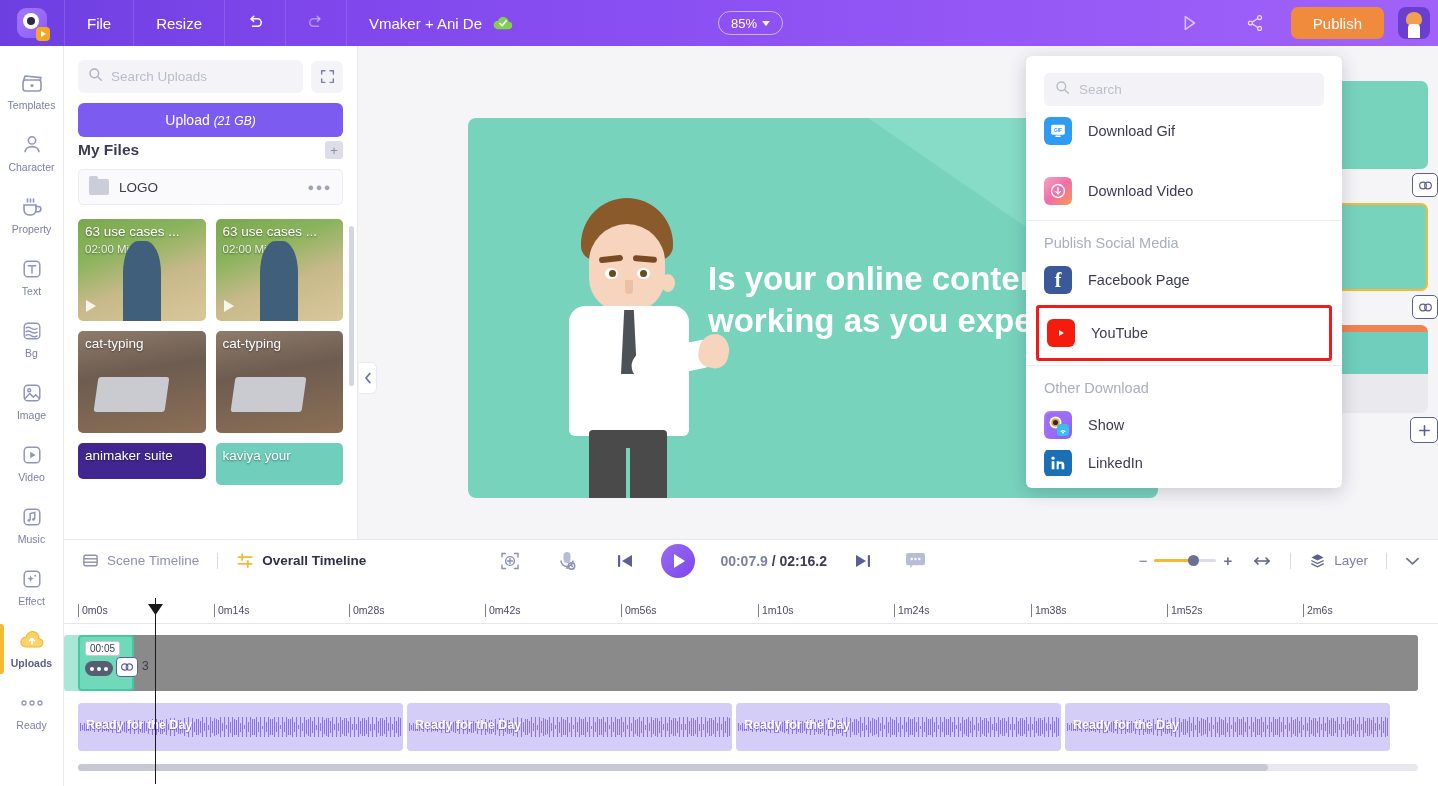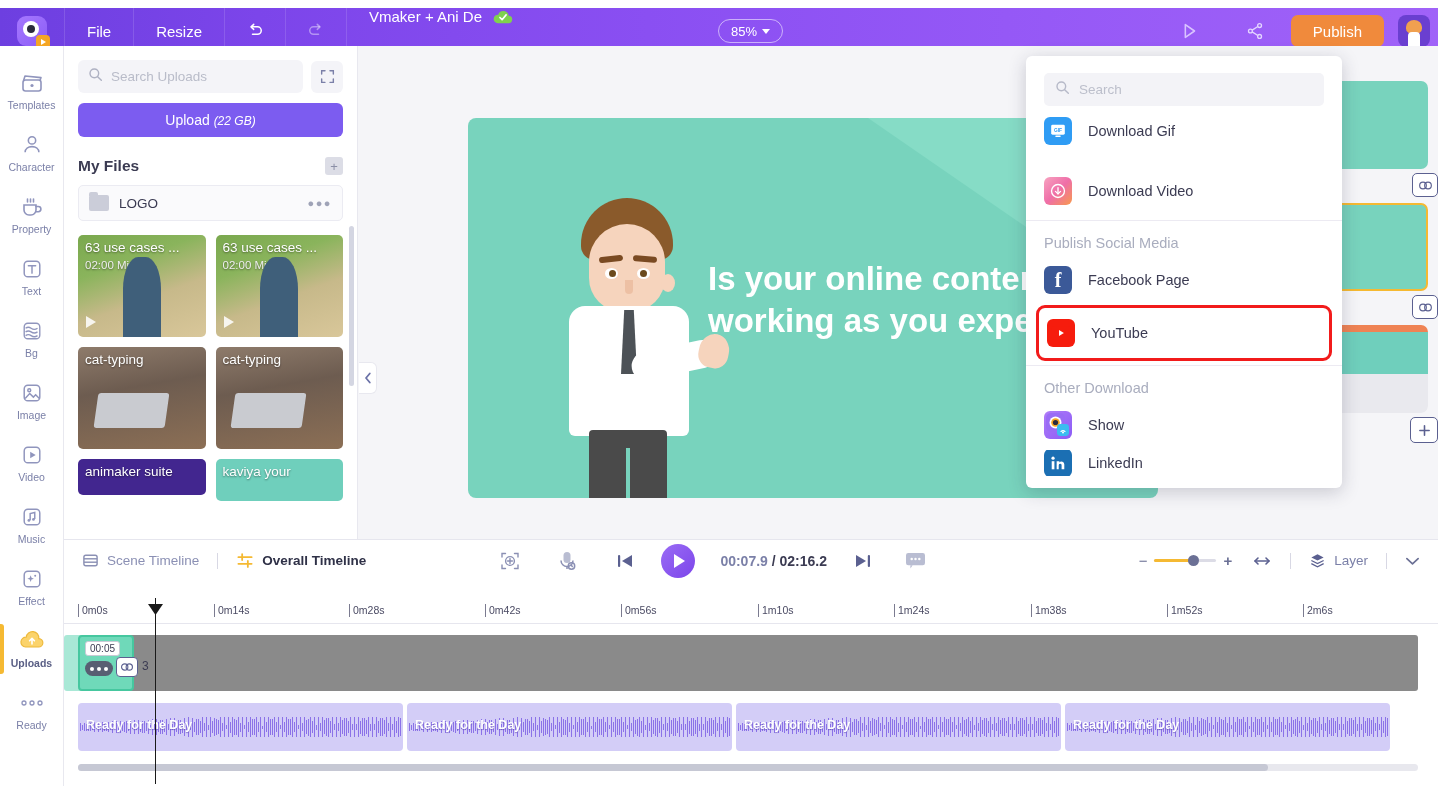--- a/index.html
+++ b/index.html
@@ -6,23 +6,23 @@
   body {
     width: 1438px; height: 786px;
     font-family: "Liberation Sans", sans-serif;
     background: #ffffff;
     overflow: hidden;
     position: relative;
   }
 
   
   .topbar {
-    position: absolute; left: 0; top: 8px; width: 1438px; height: 46px;
+    position: absolute; left: 0; top: 0; width: 1438px; height: 46px;
     background: linear-gradient(90deg, #6d3fe0 0%, #7c45ea 18%, #8a4ff2 45%, #9558f6 70%, #a062f8 100%);
-    display: flex; align-items: flex-start;
+    display: flex; align-items: center;
   }
   .logo-wrap { width: 64px; height: 46px; display:flex; align-items:center; justify-content:center; }
   .logo {
     width: 30px; height: 30px; border-radius: 9px;
     background: linear-gradient(135deg,#a678ff,#8b5cf6);
     position: relative;
   }
   .logo:before {
     content:""; position:absolute; left:6px; top:5px; width:16px; height:16px;
     border-radius:50%; background:#fff;
@@ -101,21 +101,21 @@
   .search-box input::placeholder { color:#b9bcc9; }
   .expand-btn {
     width:32px;height:32px;background:#f4f4f8;border-radius:6px;
     display:flex;align-items:center;justify-content:center;cursor:pointer;
   }
   .upload-btn {
     margin-top:10px; width:100%; height:34px; background:#7c5cf0; border:none;
     border-radius:6px; color:#fff; font-size:14px; cursor:pointer; font-family:inherit;
   }
   .upload-btn em { font-size:12px; font-style:italic; }
-  .myfiles-row { display:flex; align-items:center; justify-content:space-between; margin-top:20px; }
+  .myfiles-row { display:flex; align-items:center; justify-content:space-between; margin-top:4px; }
   .myfiles-title { font-size:15.5px; color:#3b3b52; font-weight:bold; }
   .plus-sq {
     width:18px;height:18px;background:#dcdde6;border-radius:3px;color:#8b8fa6;
     display:flex;align-items:center;justify-content:center;font-size:13px;cursor:pointer;
   }
   .folder-row {
     margin-top:10px; height:36px; border:1px solid #ebebf2; border-radius:5px;
     background:#fafafc; display:flex; align-items:center; padding:0 10px; gap:10px; cursor:pointer;
   }
   .folder-ico { width:20px;height:16px;background:#cbcdd9;border-radius:2px;position:relative;}
@@ -230,21 +230,21 @@
   .dd-sep { height:1px; background:#eceaf2; margin:4px 0 0 0; }
   .dd-head { font-size:14.5px; color:#a9adbe; padding:14px 18px 4px 18px; }
   .ico-sq { width:28px;height:28px;border-radius:6px; display:flex;align-items:center;justify-content:center; flex:none;}
   .ico-dl { background:linear-gradient(135deg,#f7a3c0,#ef6ea8,#f79a4d); }
   .ico-gif { background:#2f9cf4; color:#fff; font-size:8px; font-weight:bold; }
   .ico-fb { background:#3b5998; color:#fff; font-size:20px; font-weight:bold; font-family:"Liberation Serif",serif; line-height:1; }
   .ico-yt { background:#f61c0d; }
   .ico-show { background:linear-gradient(135deg,#b07bf8,#8b5cf6); position:relative; }
   .ico-li { background:#1b6fb3; }
   .yt-row-wrap {
-    margin:0 10px; border:3px solid #f21b1b; border-radius:9px;
+    margin:0 10px; border:3px solid #f21b1b; border-radius:3px;
   }
   .ghost-item { height:26px; display:flex; align-items:center; gap:16px; padding:0 18px; overflow:hidden; }
 
   
   .timeline {
     position:absolute; left:64px; top:539px; width:1374px; height:247px;
     background:#fff; border-top:1px solid #e6e6ee;
   }
   .tl-bar { height:41px; display:flex; align-items:center; position:relative; }
   .tl-btn { display:flex; align-items:center; gap:8px; cursor:pointer; font-size:13.5px; }
@@ -499,21 +499,21 @@
     </div>
     <div class="expand-btn">
       <svg width="15" height="15" viewBox="0 0 18 18" fill="none" stroke="#7b80a8" stroke-width="1.7" stroke-linecap="round">
           <path d="M2 6V2h4M16 6V2h-4M2 12v4h4M16 12v4h-4"></path>
         </svg>
     </div>
   </div>
 
   <button class="upload-btn">
     <span>Upload</span>
-    <em>(22 GB)</em>
+    <em>(21 GB)</em>
   </button>
 
   <div class="myfiles-row">
     <span class="myfiles-title">My Files</span>
     <span class="plus-sq">+</span>
   </div>
 
   <div class="folder-row">
     <span class="folder-ico"></span>
     <span class="folder-name">LOGO</span>

